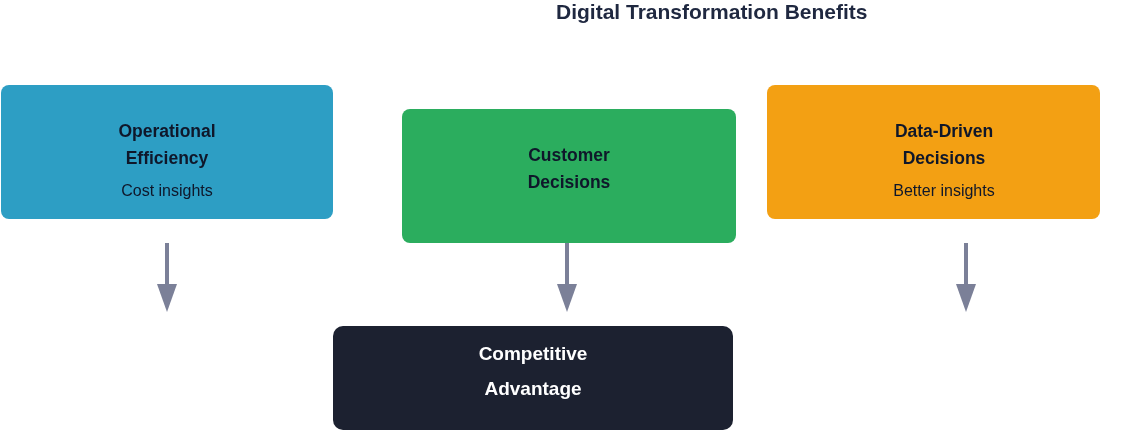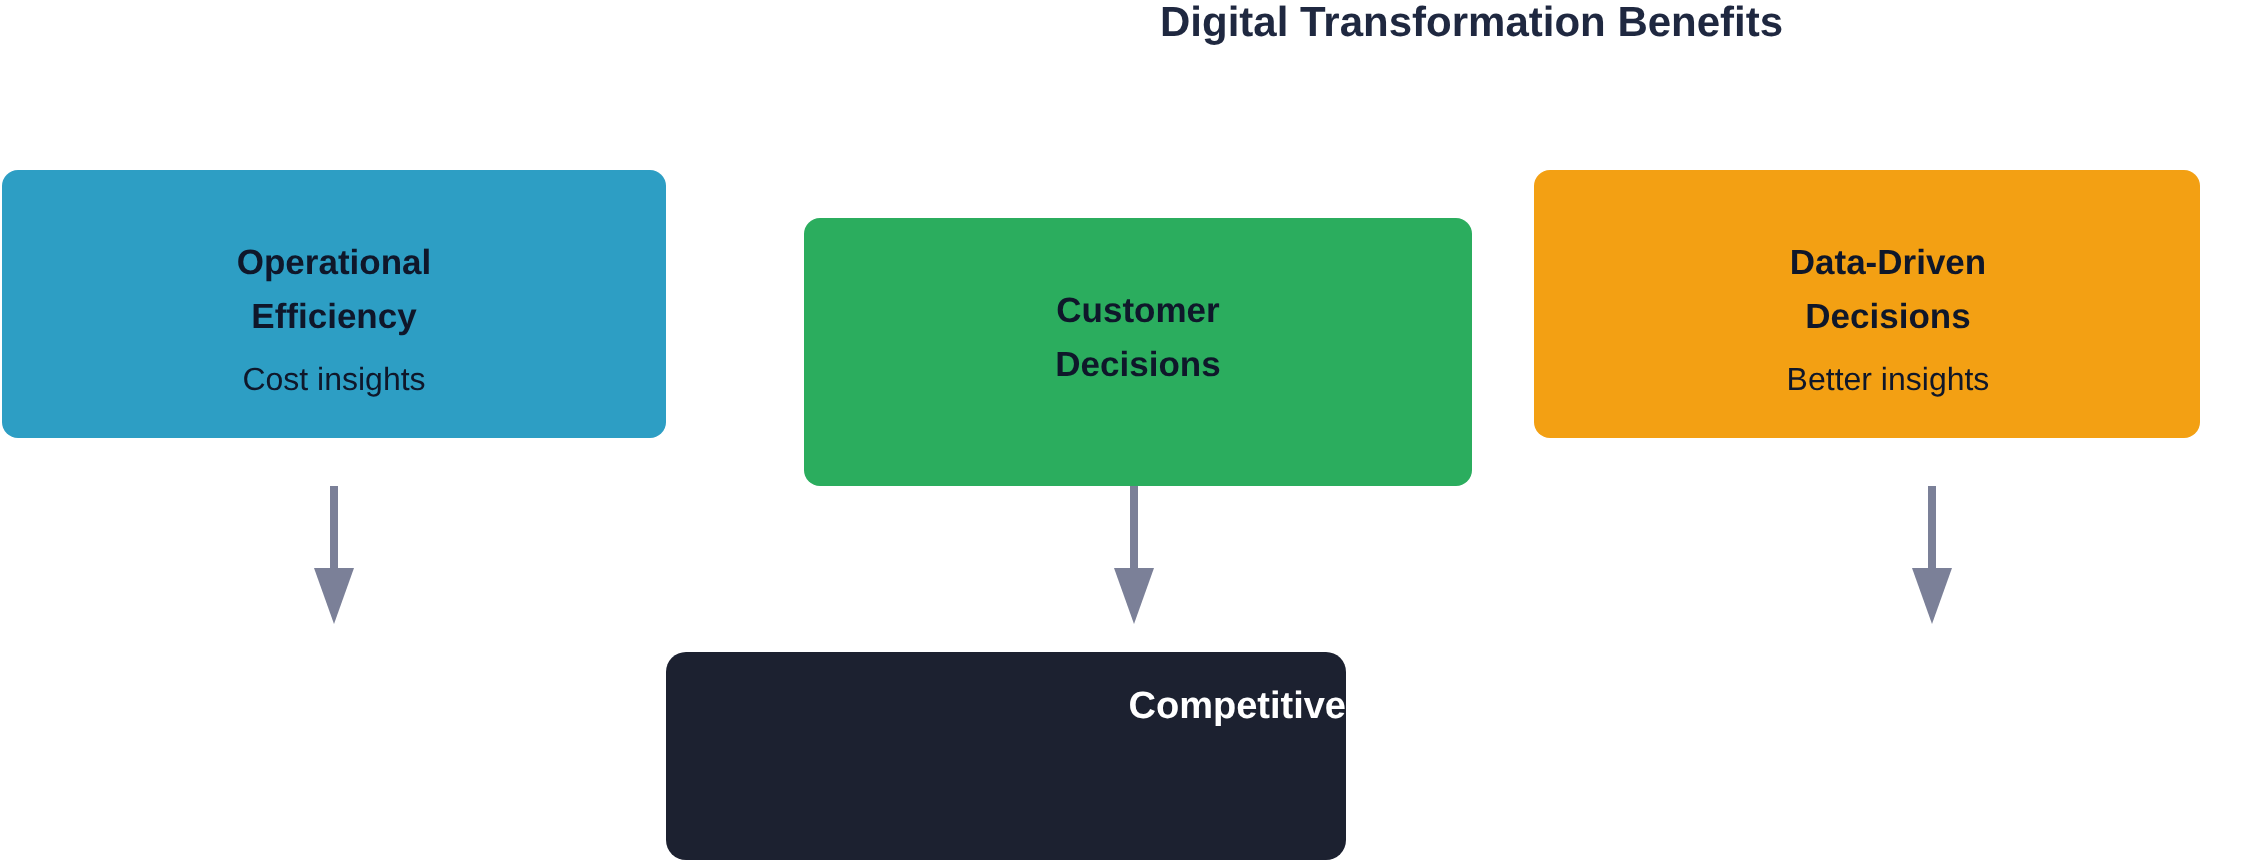--- a/index.html
+++ b/index.html
@@ -11,21 +11,21 @@
   .canvas {
     position: relative;
     width: 1134px;
     height: 432px;
     background: #ffffff;
     overflow: hidden;
   }
   .diagram-title {
     position: absolute;
     top: 0px;
-    left: 580px;
+    left: 556px;
     font-size: 21px;
     font-weight: bold;
     color: #1F2840;
     white-space: nowrap;
     line-height: 24px;
   }
   .benefit-node {
     position: absolute;
     top: 85px;
     height: 134px;
@@ -49,28 +49,28 @@
     margin-top: 5px;
   }
   .node-blue   { left: 1px;   width: 332px; }
   .node-green  { left: 402px; width: 334px; }
   .node-orange { left: 767px; width: 333px; padding-left: 21px; }
 
   .outcome-node {
     position: absolute;
     left: 333px;
     top: 326px;
-    width: 340px;
+    width: 400px;
     height: 104px;
     border-radius: 10px;
     box-sizing: border-box;
     padding-top: 10px;
     display: flex;
     flex-direction: column;
-    align-items: flex-end;
+    align-items: center;
     text-align: center;
     color: #ffffff;
   }
   .outcome-node .node-heading {
     font-size: 19px;
     font-weight: bold;
     line-height: 35px;
   }
 
   .arrow {
@@ -127,15 +127,16 @@
     <div class="arrow-shaft" style="background-color: rgb(123, 128, 152);"></div>
     <div class="arrow-head" style="background-color: rgb(123, 128, 152);"></div>
   </div>
   <div class="arrow arrow-3">
     <div class="arrow-shaft" style="background-color: rgb(123, 128, 152);"></div>
     <div class="arrow-head" style="background-color: rgb(123, 128, 152);"></div>
   </div>
 
   <div class="outcome-node" style="background-color: rgb(28, 33, 48);">
     <div class="node-heading">Competitive</div>
+    <div class="node-heading">Advantage</div>
   </div>
 
 </div>
 
 </body></html>

